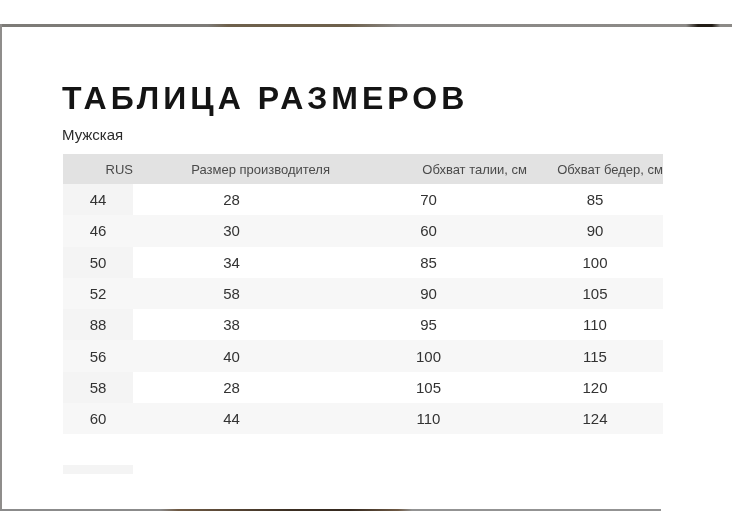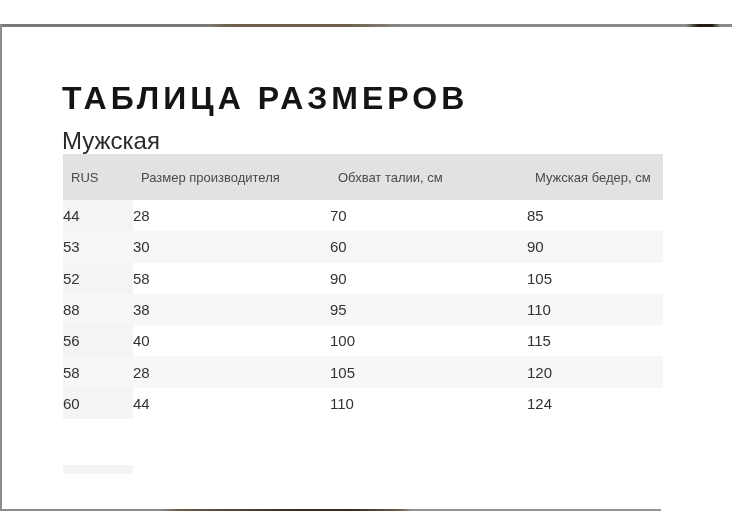--- a/index.html
+++ b/index.html
@@ -50,44 +50,44 @@
   }
   
   .title{
     position:absolute;left:62px;top:55px;margin:0;
     font-size:32px;line-height:1.2;font-weight:bold;
     letter-spacing:4px;color:var(--title-text);
     white-space:nowrap;
   }
   .subtitle{
     position:absolute;left:62px;top:101px;
-    font-size:24px;line-height:1.3;font-weight:normal;
+    font-size:15px;line-height:1.3;font-weight:normal;
     color:var(--subtitle-text);
   }
   
   table.size-table{
     position:absolute;left:63px;top:130px;width:600px;
     border-collapse:collapse;table-layout:fixed;
     border:none;
   }
   table.size-table col.c1{width:70px;}
   table.size-table col.c2{width:197px;}
   table.size-table col.c3{width:197px;}
   table.size-table col.c4{width:136px;}
   table.size-table th{
-    height:30px;padding:8px;
+    height:30px;padding:0;
     background:var(--header-bg);
     font-size:13px;font-weight:normal;
     color:var(--header-text);
-    text-align:left;vertical-align:middle;
+    text-align:right;vertical-align:middle;
   }
   table.size-table td{
     height:31.3px;padding:0;
     font-size:15px;color:var(--cell-text);
-    text-align:left;vertical-align:middle;
+    text-align:center;vertical-align:middle;
     background:#ffffff;
   }
   table.size-table tbody tr:nth-child(even) td{
     background:var(--stripe-bg);
   }
   table.size-table tbody td:first-child{
     background:var(--first-col-bg);
   }
   .first-col-tail{
     position:absolute;left:63px;top:441px;width:70px;height:9px;
@@ -111,35 +111,41 @@
       <col class="c1">
         <col class="c2">
         <col class="c3">
         <col class="c4">
     </colgroup>
     <thead>
       <tr>
         <th>RUS</th>
         <th>Размер производителя</th>
         <th>Обхват талии, см</th>
-        <th>Мужская бедер, см</th>
+        <th>Обхват бедер, см</th>
       </tr>
     </thead>
     <tbody>
         <tr>
           <td>44</td>
           <td>28</td>
           <td>70</td>
           <td>85</td>
         </tr>
         <tr>
-          <td>53</td>
+          <td>46</td>
           <td>30</td>
           <td>60</td>
           <td>90</td>
+        </tr>
+        <tr>
+          <td>50</td>
+          <td>34</td>
+          <td>85</td>
+          <td>100</td>
         </tr>
         <tr>
           <td>52</td>
           <td>58</td>
           <td>90</td>
           <td>105</td>
         </tr>
         <tr>
           <td>88</td>
           <td>38</td>

